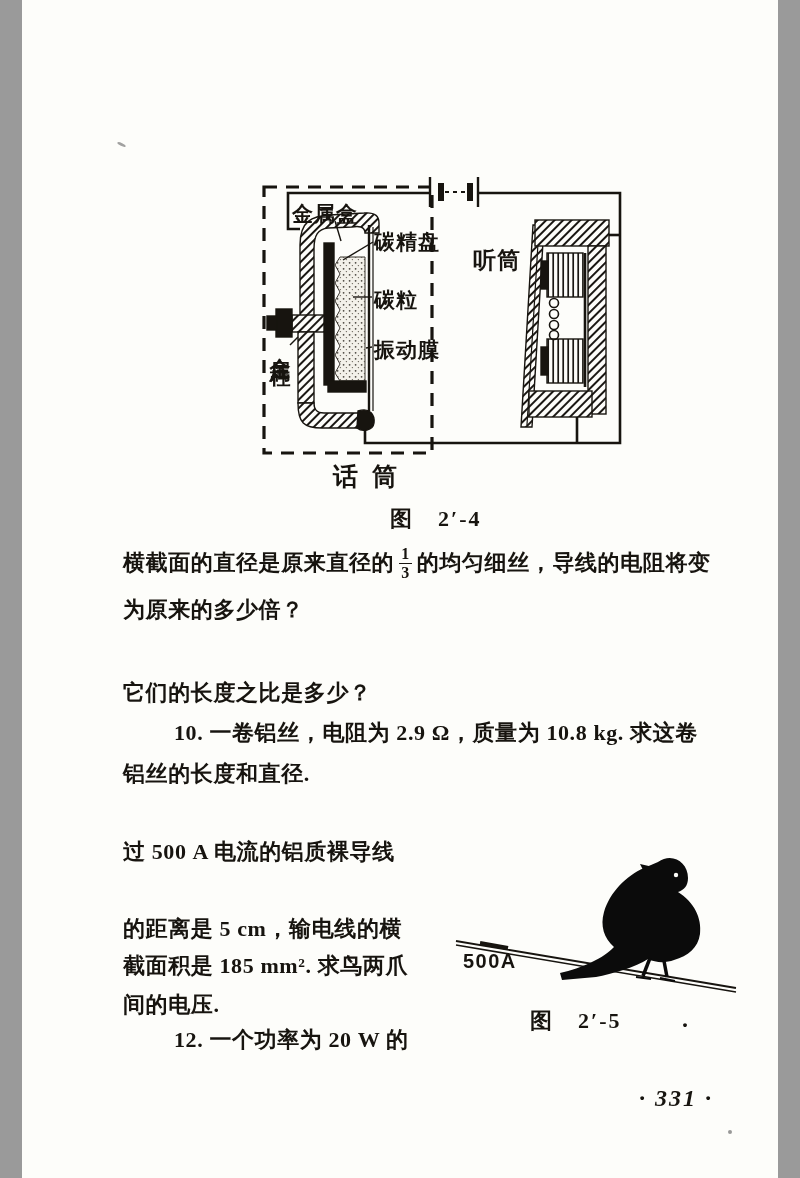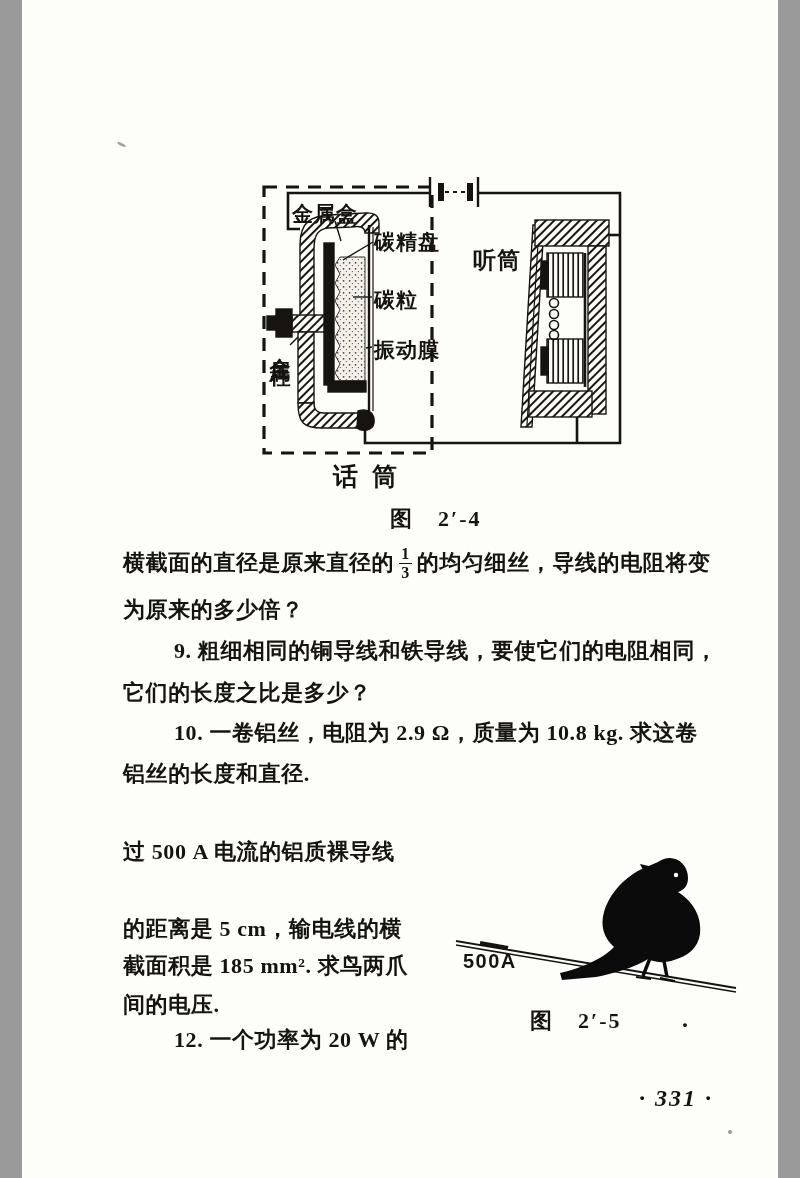--- a/index.html
+++ b/index.html
@@ -171,21 +171,20 @@
 
   <div class="tline flexline" style="left:101px; top:538px;">
     <span>横截面的直径是原来直径的</span>
     <span class="frac">
       <span class="num">1</span>
       <span class="den">3</span>
     </span>
     <span>的均匀细丝，导线的电阻将变</span>
   </div>
   <div class="tline" style="left:101px; top:596px;">为原来的多少倍？</div>
-  <div class="tline" style="left:152px; top:637px;">9. 粗细相同的铜导线和铁导线，要使它们的电阻相同，</div>
   <div class="tline" style="left:101px; top:679px;">它们的长度之比是多少？</div>
   <div class="tline" style="left:152px; top:719px;">10. 一卷铝丝，电阻为 2.9 Ω，质量为 10.8 kg. 求这卷</div>
   <div class="tline" style="left:101px; top:760px;">铝丝的长度和直径.</div>
   <div class="tline" style="left:101px; top:838px;">过 500 A 电流的铝质裸导线</div>
   <div class="tline" style="left:101px; top:915px;">的距离是 5 cm，输电线的横</div>
   <div class="tline" style="left:101px; top:952px;">截面积是 185 mm². 求鸟两爪</div>
   <div class="tline" style="left:101px; top:991px;">间的电压.</div>
   <div class="tline" style="left:152px; top:1026px;">12. 一个功率为 20 W 的</div>
 
   <svg style="left:428px; top:840px;" width="292" height="158" viewBox="0 0 292 158">

